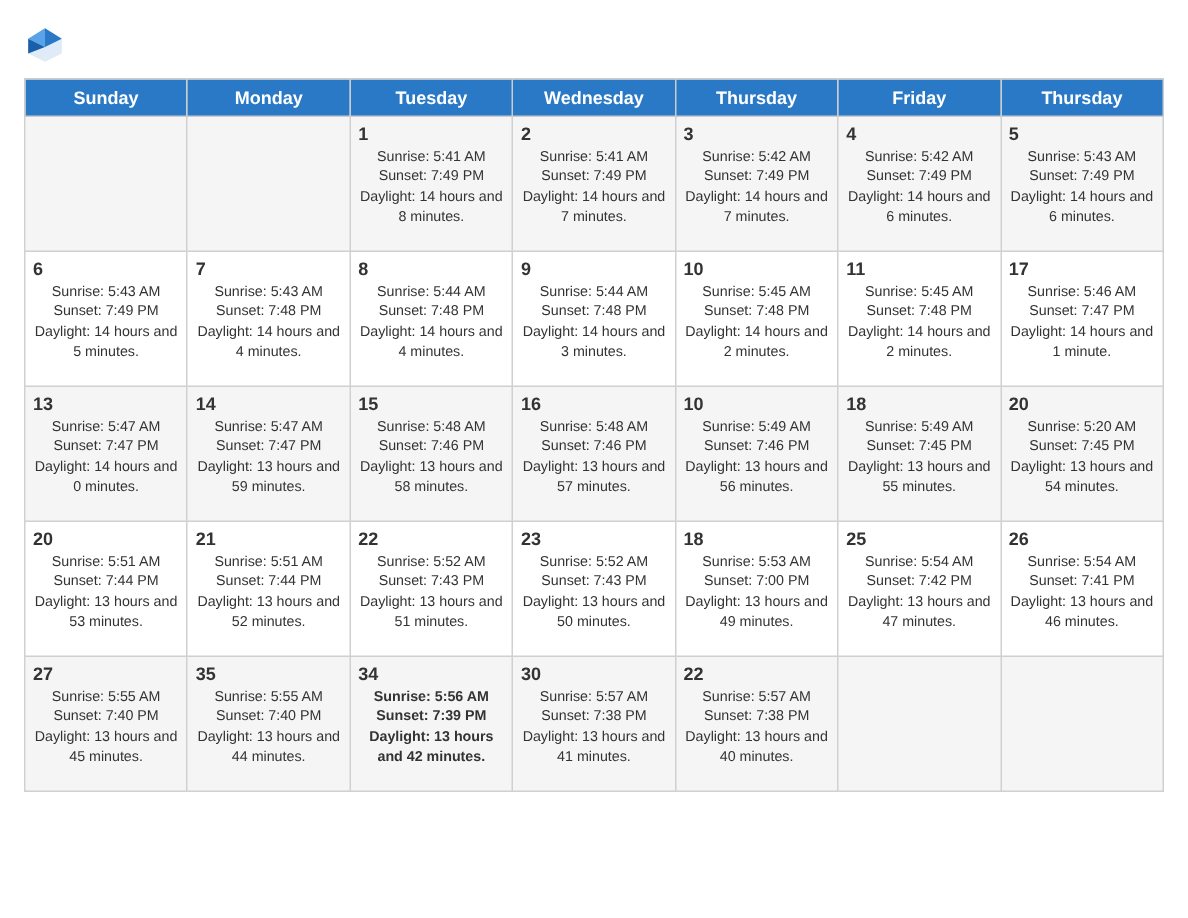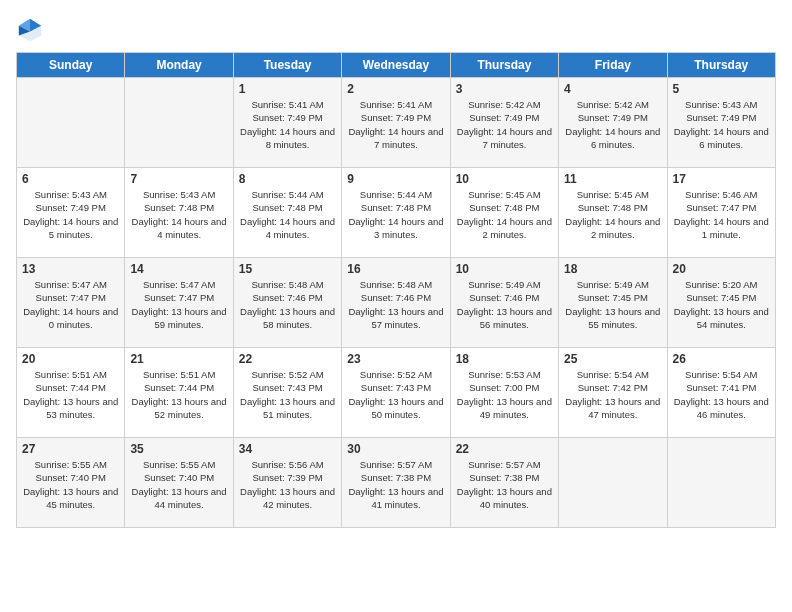--- a/index.html
+++ b/index.html
@@ -304,21 +304,21 @@
 Daylight: 13 hours and 45 minutes.</div>
         </td>
         <td>
           <span class="day-number">35</span>
           <div class="day-info" style="white-space: pre-line;">Sunrise: 5:55 AM
 Sunset: 7:40 PM
 Daylight: 13 hours and 44 minutes.</div>
         </td>
         <td>
           <span class="day-number">34</span>
-          <div class="day-info" style="white-space: pre-line;">Sunrise: 5:56 AM
+          <div class="day-info" style="white-space: pre-line; font-weight: bold;">Sunrise: 5:56 AM
 Sunset: 7:39 PM
 Daylight: 13 hours and 42 minutes.</div>
         </td>
         <td>
           <span class="day-number">30</span>
           <div class="day-info" style="white-space: pre-line;">Sunrise: 5:57 AM
 Sunset: 7:38 PM
 Daylight: 13 hours and 41 minutes.</div>
         </td>
         <td>

